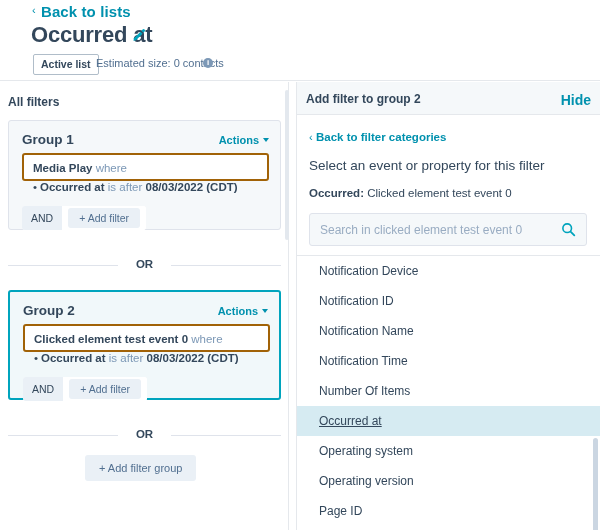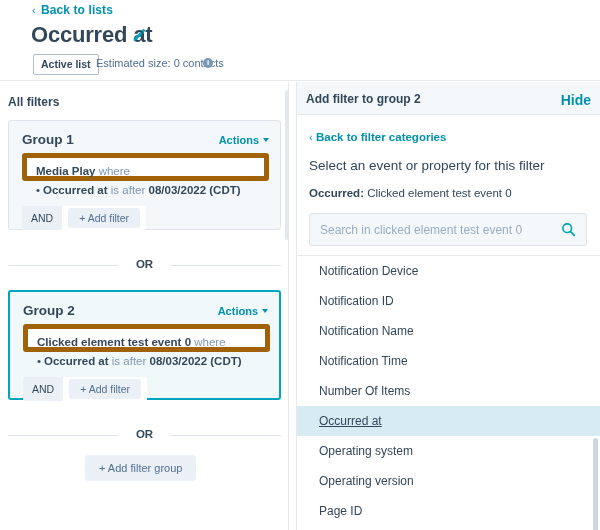--- a/index.html
+++ b/index.html
@@ -12,21 +12,21 @@
   }
 
   
   .top-header {
     position: absolute; left: 0; top: 0; width: 600px; height: 81px;
     background: #ffffff;
     border-bottom: 1px solid #e5e8ec;
   }
   .back-link {
     position: absolute; left: 31px; top: 3px;
-    font-size: 12px; font-weight: bold; color: #0091ae;
+    font-size: 15px; font-weight: bold; color: #0091ae;
     letter-spacing: .1px; cursor: pointer; white-space: nowrap;
   }
   .back-chevron {
     position: absolute; left: 32px; top: 3.5px;
     font-size: 11px; color: #0091ae; font-weight: normal;
   }
   .back-label { position: absolute; left: 41px; top: 3px; }
   .page-title {
     position: absolute; left: 31px; top: 22px;
     font-size: 22px; font-weight: bold; color: #33475b;
@@ -84,21 +84,21 @@
     font-size: 11px; font-weight: bold; color: #0091ae; cursor: pointer;
     white-space: nowrap;
   }
   .actions-caret {
     display: inline-block; margin-left: 4px;
     border-left: 3.5px solid transparent; border-right: 3.5px solid transparent;
     border-top: 4px solid #0091ae; vertical-align: 2px;
   }
   .filter-card {
     position: absolute; left: 13px; top: 32px; width: 247px; height: 28px;
-    background: #ffffff; border: 5px solid #a16207; border-radius: 3px;
+    background: #ffffff; border: 2px solid #a16207; border-radius: 3px;
     cursor: pointer;
   }
   .filter-card .line1 {
     position: absolute; left: 9px; top: 7px;
     font-size: 11.5px; color: #7c98b6; white-space: nowrap;
   }
   .filter-card .line1 b { color: #33475b; font-weight: bold; }
   .filter-card .line2 {
     position: absolute; left: 9px; top: 26px;
     font-size: 11.5px; color: #7c98b6; white-space: nowrap;

